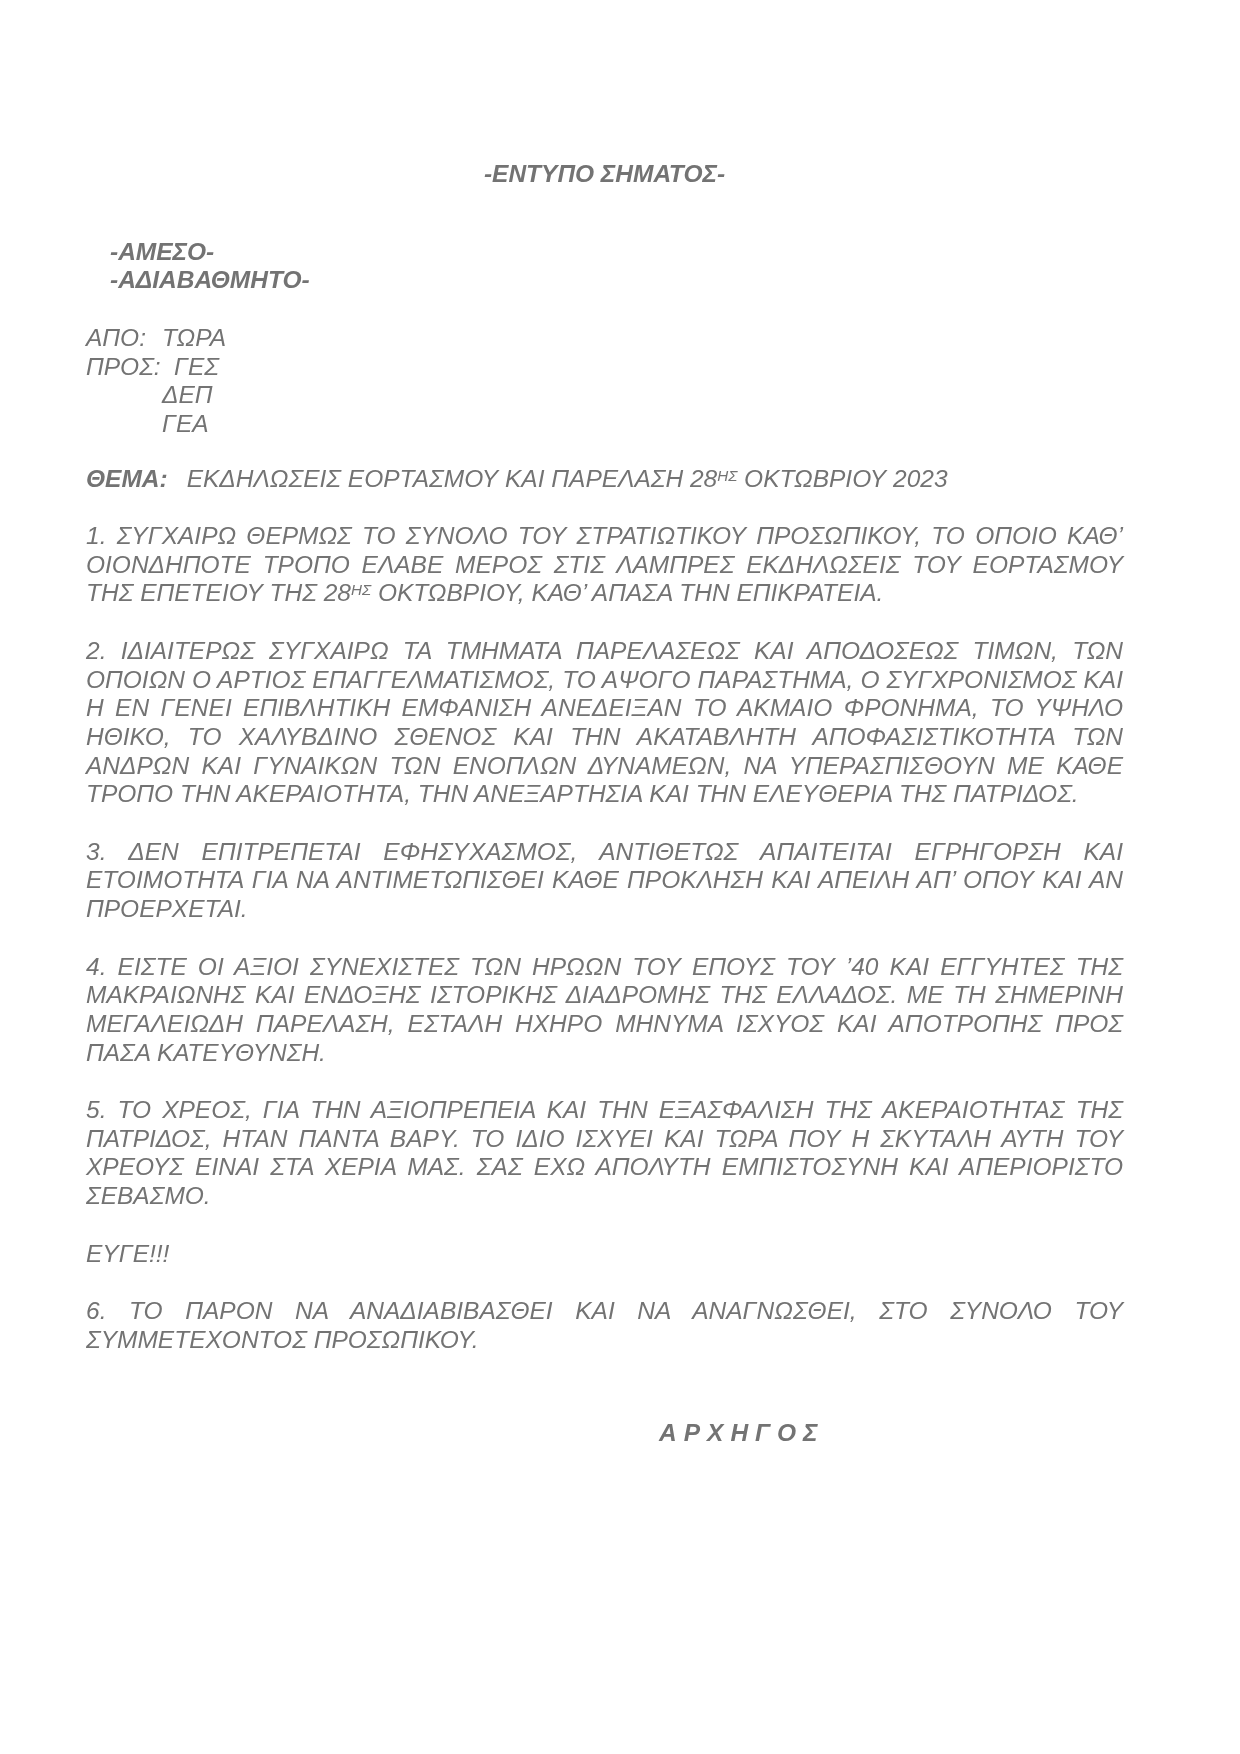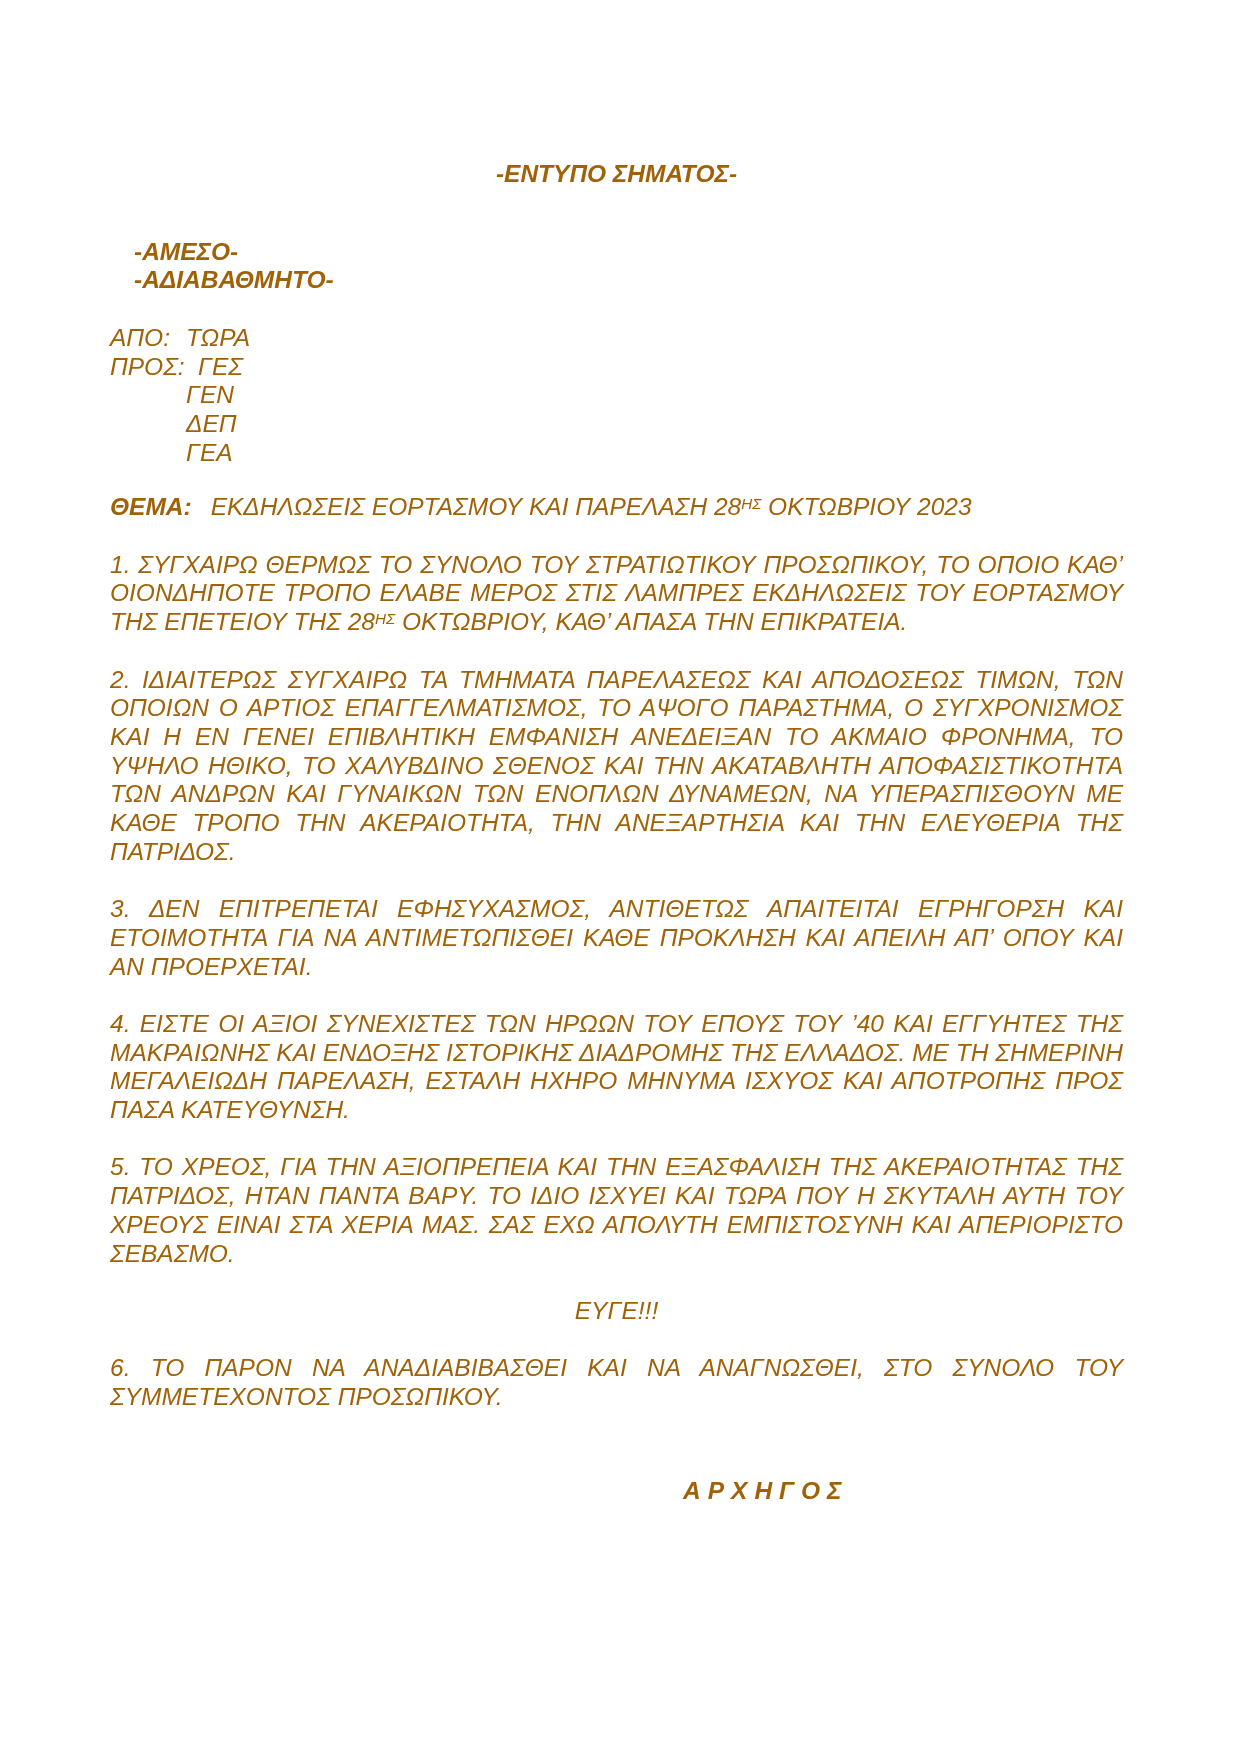--- a/index.html
+++ b/index.html
@@ -1,23 +1,23 @@
 <!DOCTYPE html>
 <html lang="el"><head>
 <meta charset="utf-8">
 <style>
   html, body { margin: 0; padding: 0; background: #ffffff; }
   .page {
     position: relative;
     width: 1240px;
     height: 1754px;
     box-sizing: border-box;
-    padding: 160px 117px 0 110px;
+    padding: 160px 117px 0 86px;
     background: #ffffff;
-    color: #a16207;
+    color: #737373;
     font-family: "Liberation Sans", "DejaVu Sans", sans-serif;
     font-style: italic;
     font-size: 24.5px;
     line-height: 28.7px;
     overflow: hidden;
   }
   .doc-title {
     text-align: center;
     font-weight: bold;
   }
@@ -34,21 +34,21 @@
   }
   .recipient-item:first-child { padding-left: 12px; }
   .subject { margin-top: 26px; }
   .subject-label { font-weight: bold; margin-right: 19px; }
   .para {
     margin-top: 28.7px;
     text-align: justify;
   }
   .acclaim {
     margin-top: 28.7px;
-    text-align: center;
+    text-align: left;
   }
   .sup {
     font-size: 0.62em;
     vertical-align: 0.38em;
     line-height: 0;
   }
   .signature-row { margin-top: 65px; }
   .signature {
     display: inline-block;
     margin-left: 573px;
@@ -68,21 +68,20 @@
     <div>-ΑΜΕΣΟ-</div>
     <div>-ΑΔΙΑΒΑΘΜΗΤΟ-</div>
   </div>
 
   <div class="addr">
     <div>ΑΠΟ:</div>
     <div>ΤΩΡΑ</div>
     <div>ΠΡΟΣ:</div>
     <div>
         <div class="recipient-item">ΓΕΣ</div>
-        <div class="recipient-item">ΓΕΝ</div>
         <div class="recipient-item">ΔΕΠ</div>
         <div class="recipient-item">ΓΕΑ</div>
       </div>
   </div>
 
   <div class="subject">
     <span class="subject-label">ΘΕΜΑ:</span><span>ΕΚΔΗΛΩΣΕΙΣ ΕΟΡΤΑΣΜΟΥ ΚΑΙ ΠΑΡΕΛΑΣΗ 28<span class="sup">ΗΣ</span> ΟΚΤΩΒΡΙΟΥ 2023</span>
   </div>
 
   <div>

